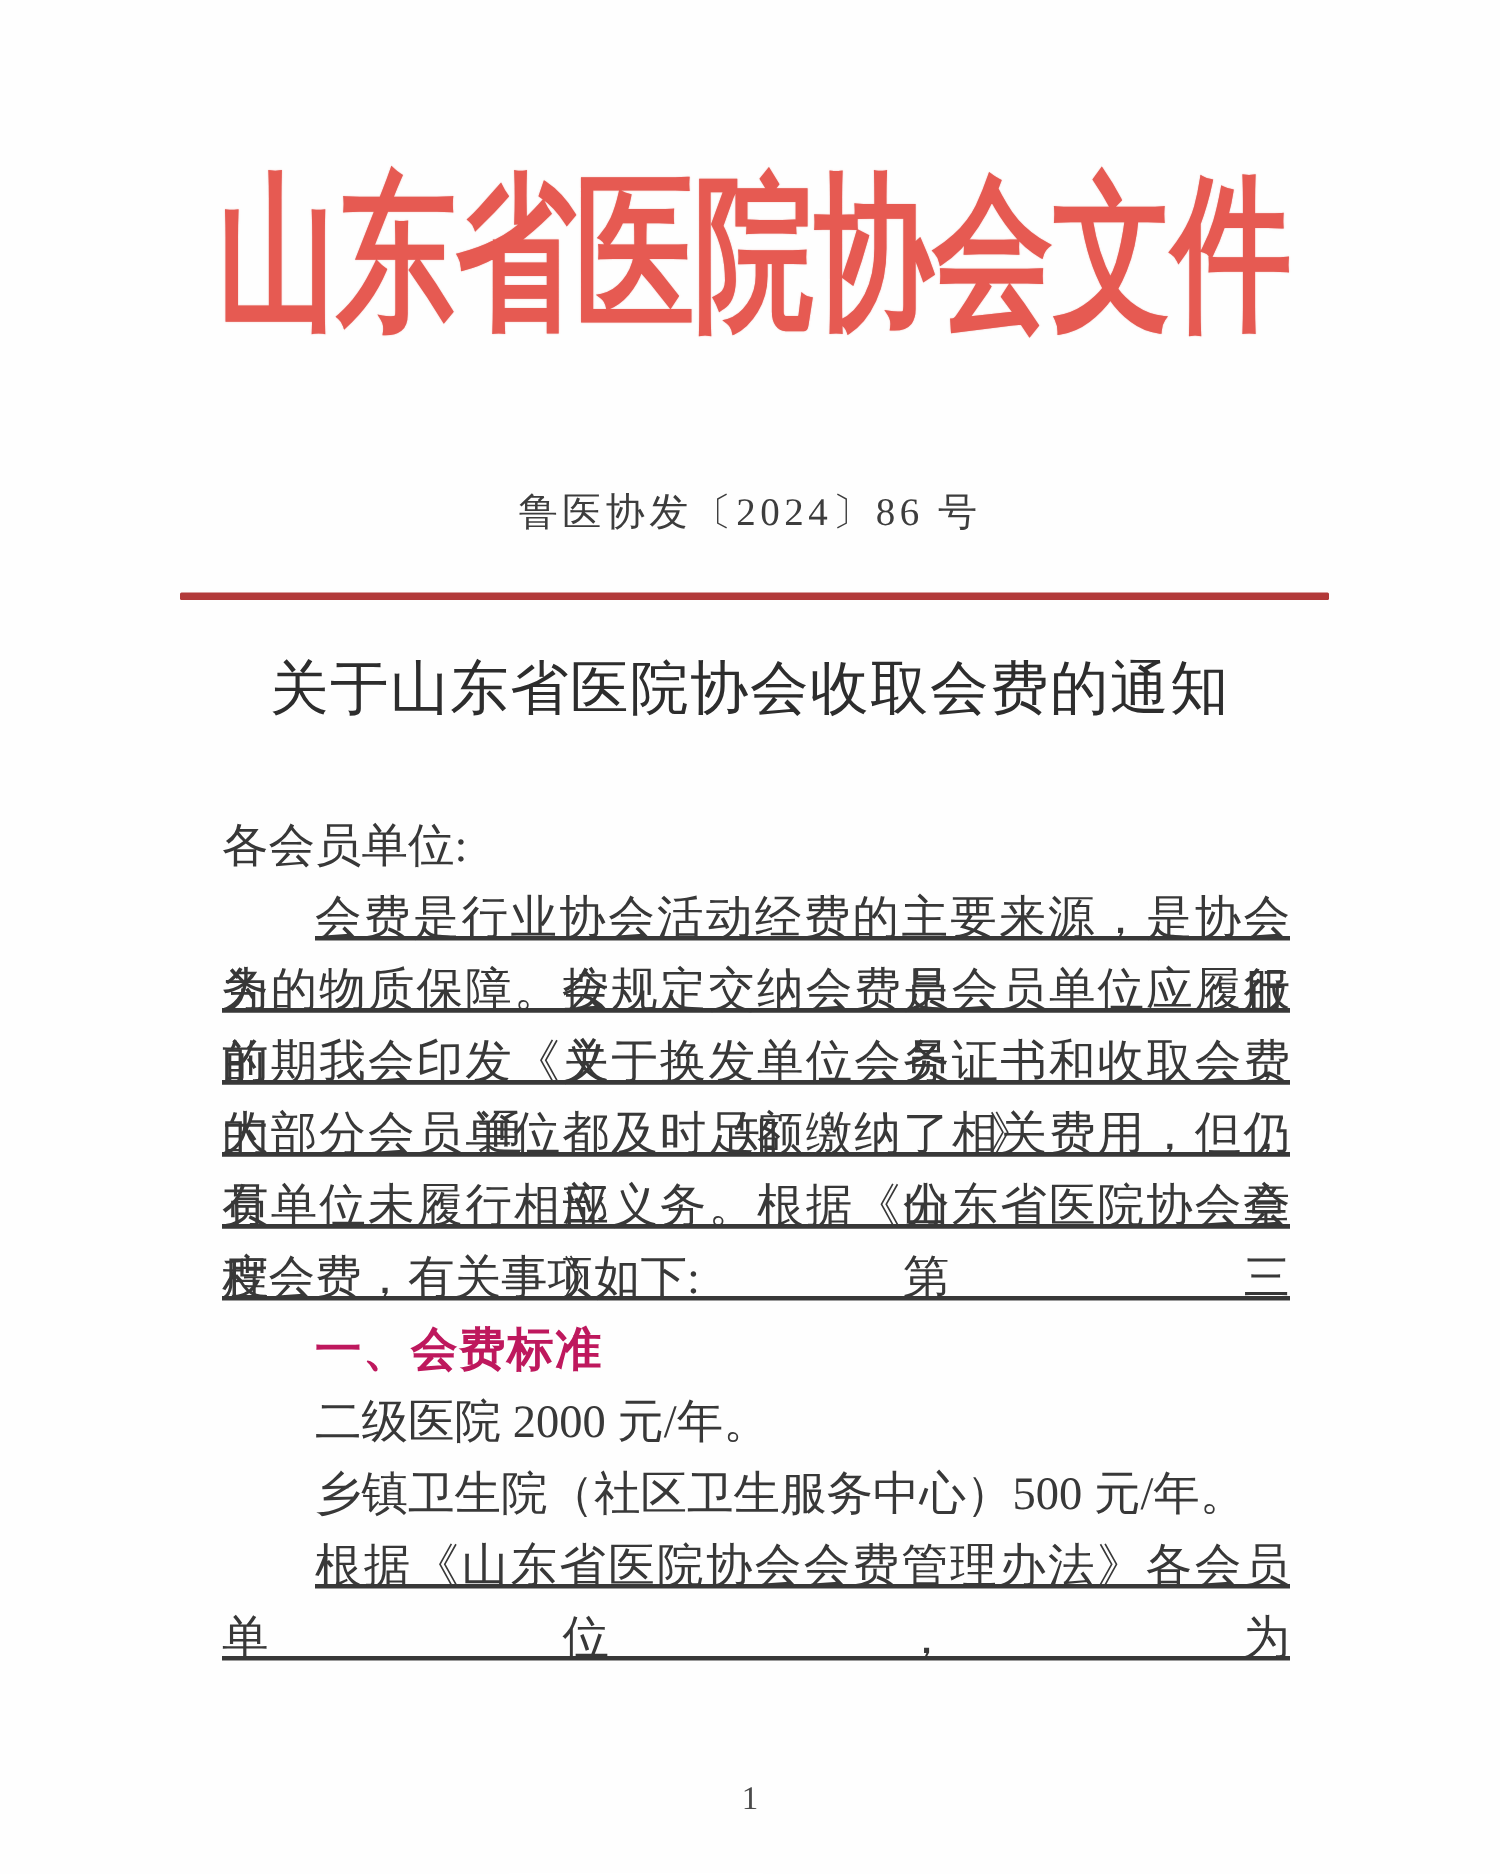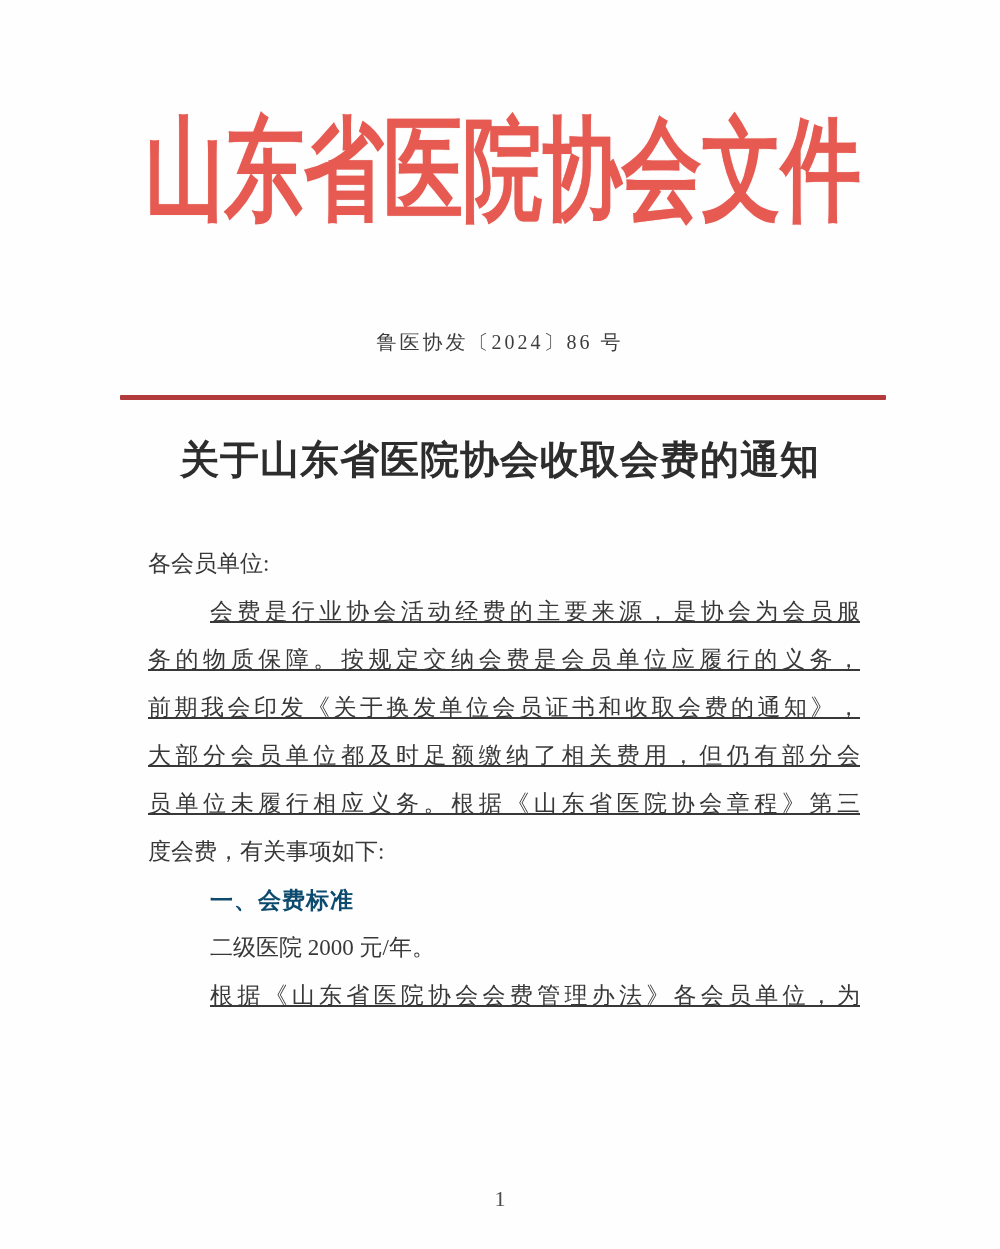--- a/index.html
+++ b/index.html
@@ -37,21 +37,21 @@
     letter-spacing: 0;
     text-shadow: 0 0 1px rgba(214, 62, 55, 0.55);
   }
   
   .doc-number {
     position: absolute;
     top: 320px;
     left: 0;
     width: 100%;
     text-align: center;
-    font-size: 20px;
+    font-size: 26px;
     line-height: 44px;
     color: #3d3d3d;
     letter-spacing: 3px;
   }
   
   .red-rule {
     position: absolute;
     top: 395px;
     left: 120px;
     width: 766px;
@@ -61,52 +61,52 @@
   }
   
   .doc-title {
     position: absolute;
     top: 436px;
     left: 0;
     width: 100%;
     text-align: center;
     font-size: 39px;
     line-height: 48px;
-    font-weight: bold;
+    font-weight: normal;
     color: #2d2d2d;
     letter-spacing: 1px;
   }
   
   .body-text {
     position: absolute;
     top: 540px;
     left: 148px;
     width: 712px;
-    font-size: 23px;
+    font-size: 31px;
     color: #383838;
   }
   .body-line {
     height: 48px;
     line-height: 48px;
     white-space: nowrap;
   }
   .body-line.indent {
     text-indent: 62px;
   }
   .body-line.stretch {
     white-space: normal;
     text-align: justify;
     text-align-last: justify;
     text-justify: inter-character;
     text-decoration: underline;
   }
   .body-line.hei {
     font-family: "Liberation Sans", "DejaVu Sans", sans-serif;
     font-weight: bold;
-    color: #0c4a6e;
+    color: #be185d;
     letter-spacing: 1px;
   }
   
   .page-number {
     position: absolute;
     top: 1184px;
     left: 0;
     width: 100%;
     text-align: center;
     font-size: 22px;
@@ -130,18 +130,19 @@
   <div class="body-text">
     <div class="body-line">各会员单位:</div>
     <div class="body-line indent stretch">会费是行业协会活动经费的主要来源，是协会为会员服</div>
     <div class="body-line stretch">务的物质保障。按规定交纳会费是会员单位应履行的义务，</div>
     <div class="body-line stretch">前期我会印发《关于换发单位会员证书和收取会费的通知》，</div>
     <div class="body-line stretch">大部分会员单位都及时足额缴纳了相关费用，但仍有部分会</div>
     <div class="body-line stretch">员单位未履行相应义务。根据《山东省医院协会章程》第三</div>
     <div class="body-line">度会费，有关事项如下:</div>
     <div class="body-line indent hei">一、会费标准</div>
     <div class="body-line indent">二级医院 2000 元/年。</div>
+    <div class="body-line indent">乡镇卫生院（社区卫生服务中心）500 元/年。</div>
     <div class="body-line indent stretch">根据《山东省医院协会会费管理办法》各会员单位，为</div>
   </div>
 
   <div class="page-number">1</div>
 
 </div>
 
 </body></html>

